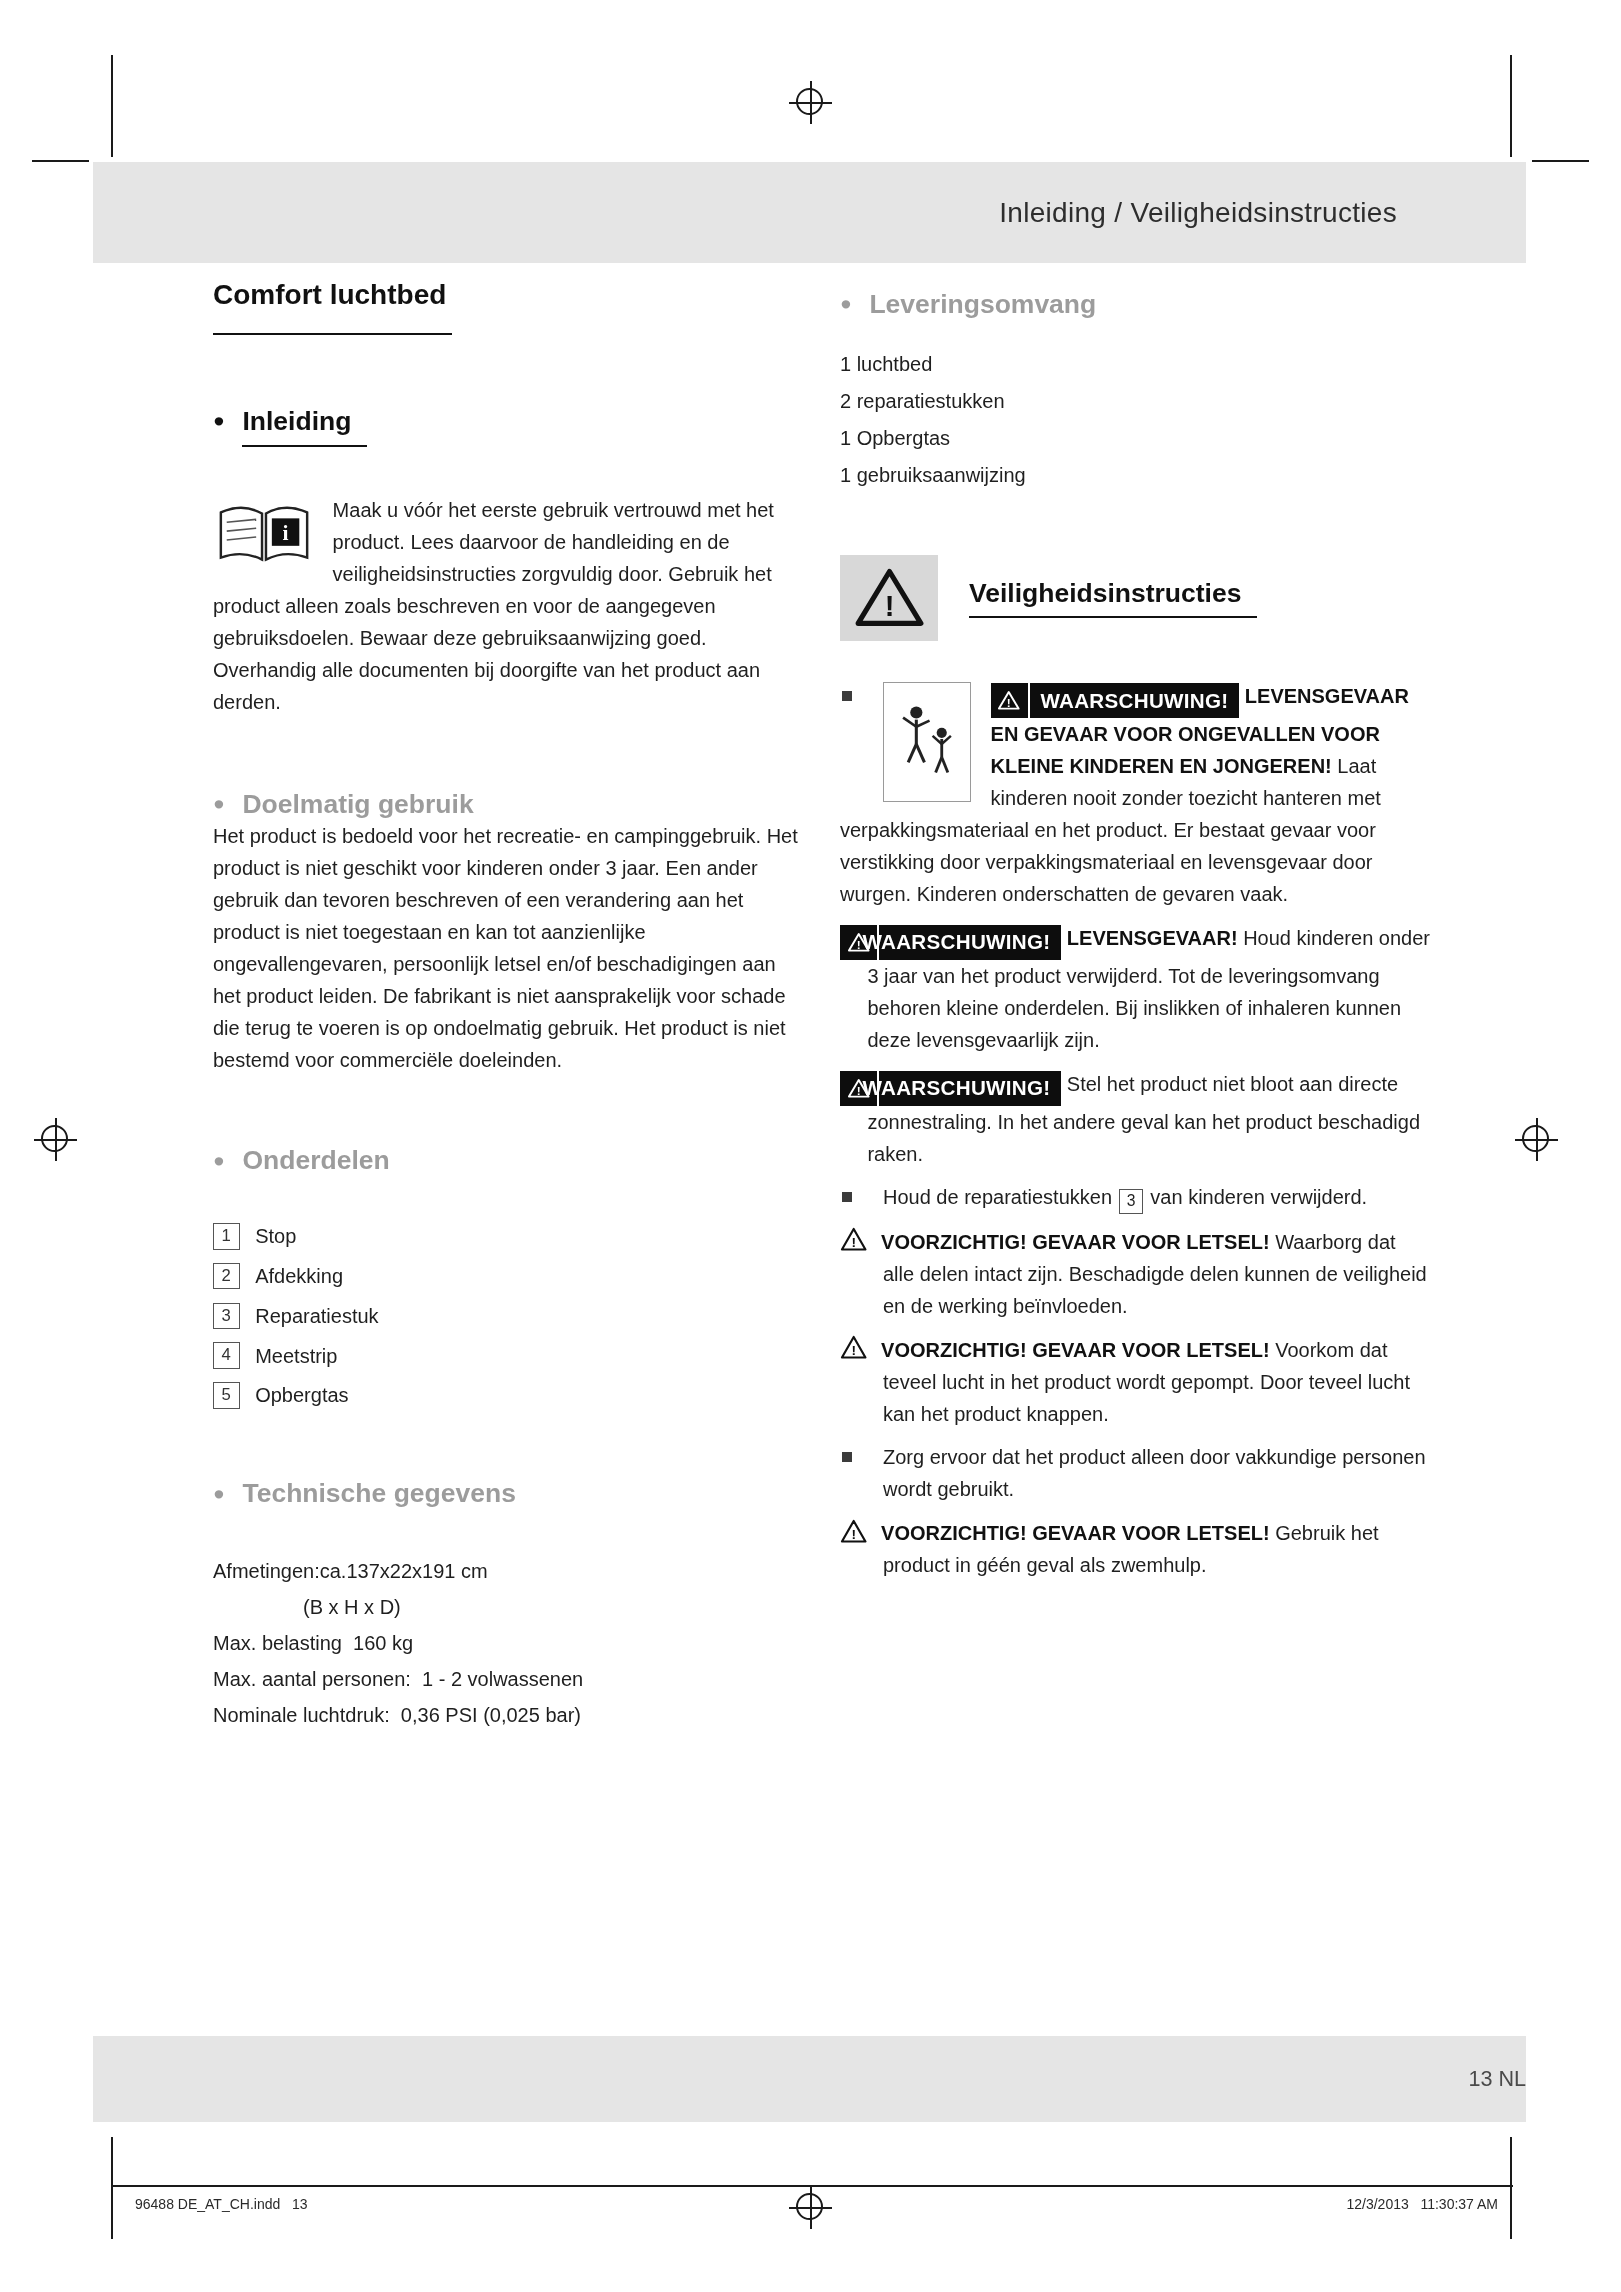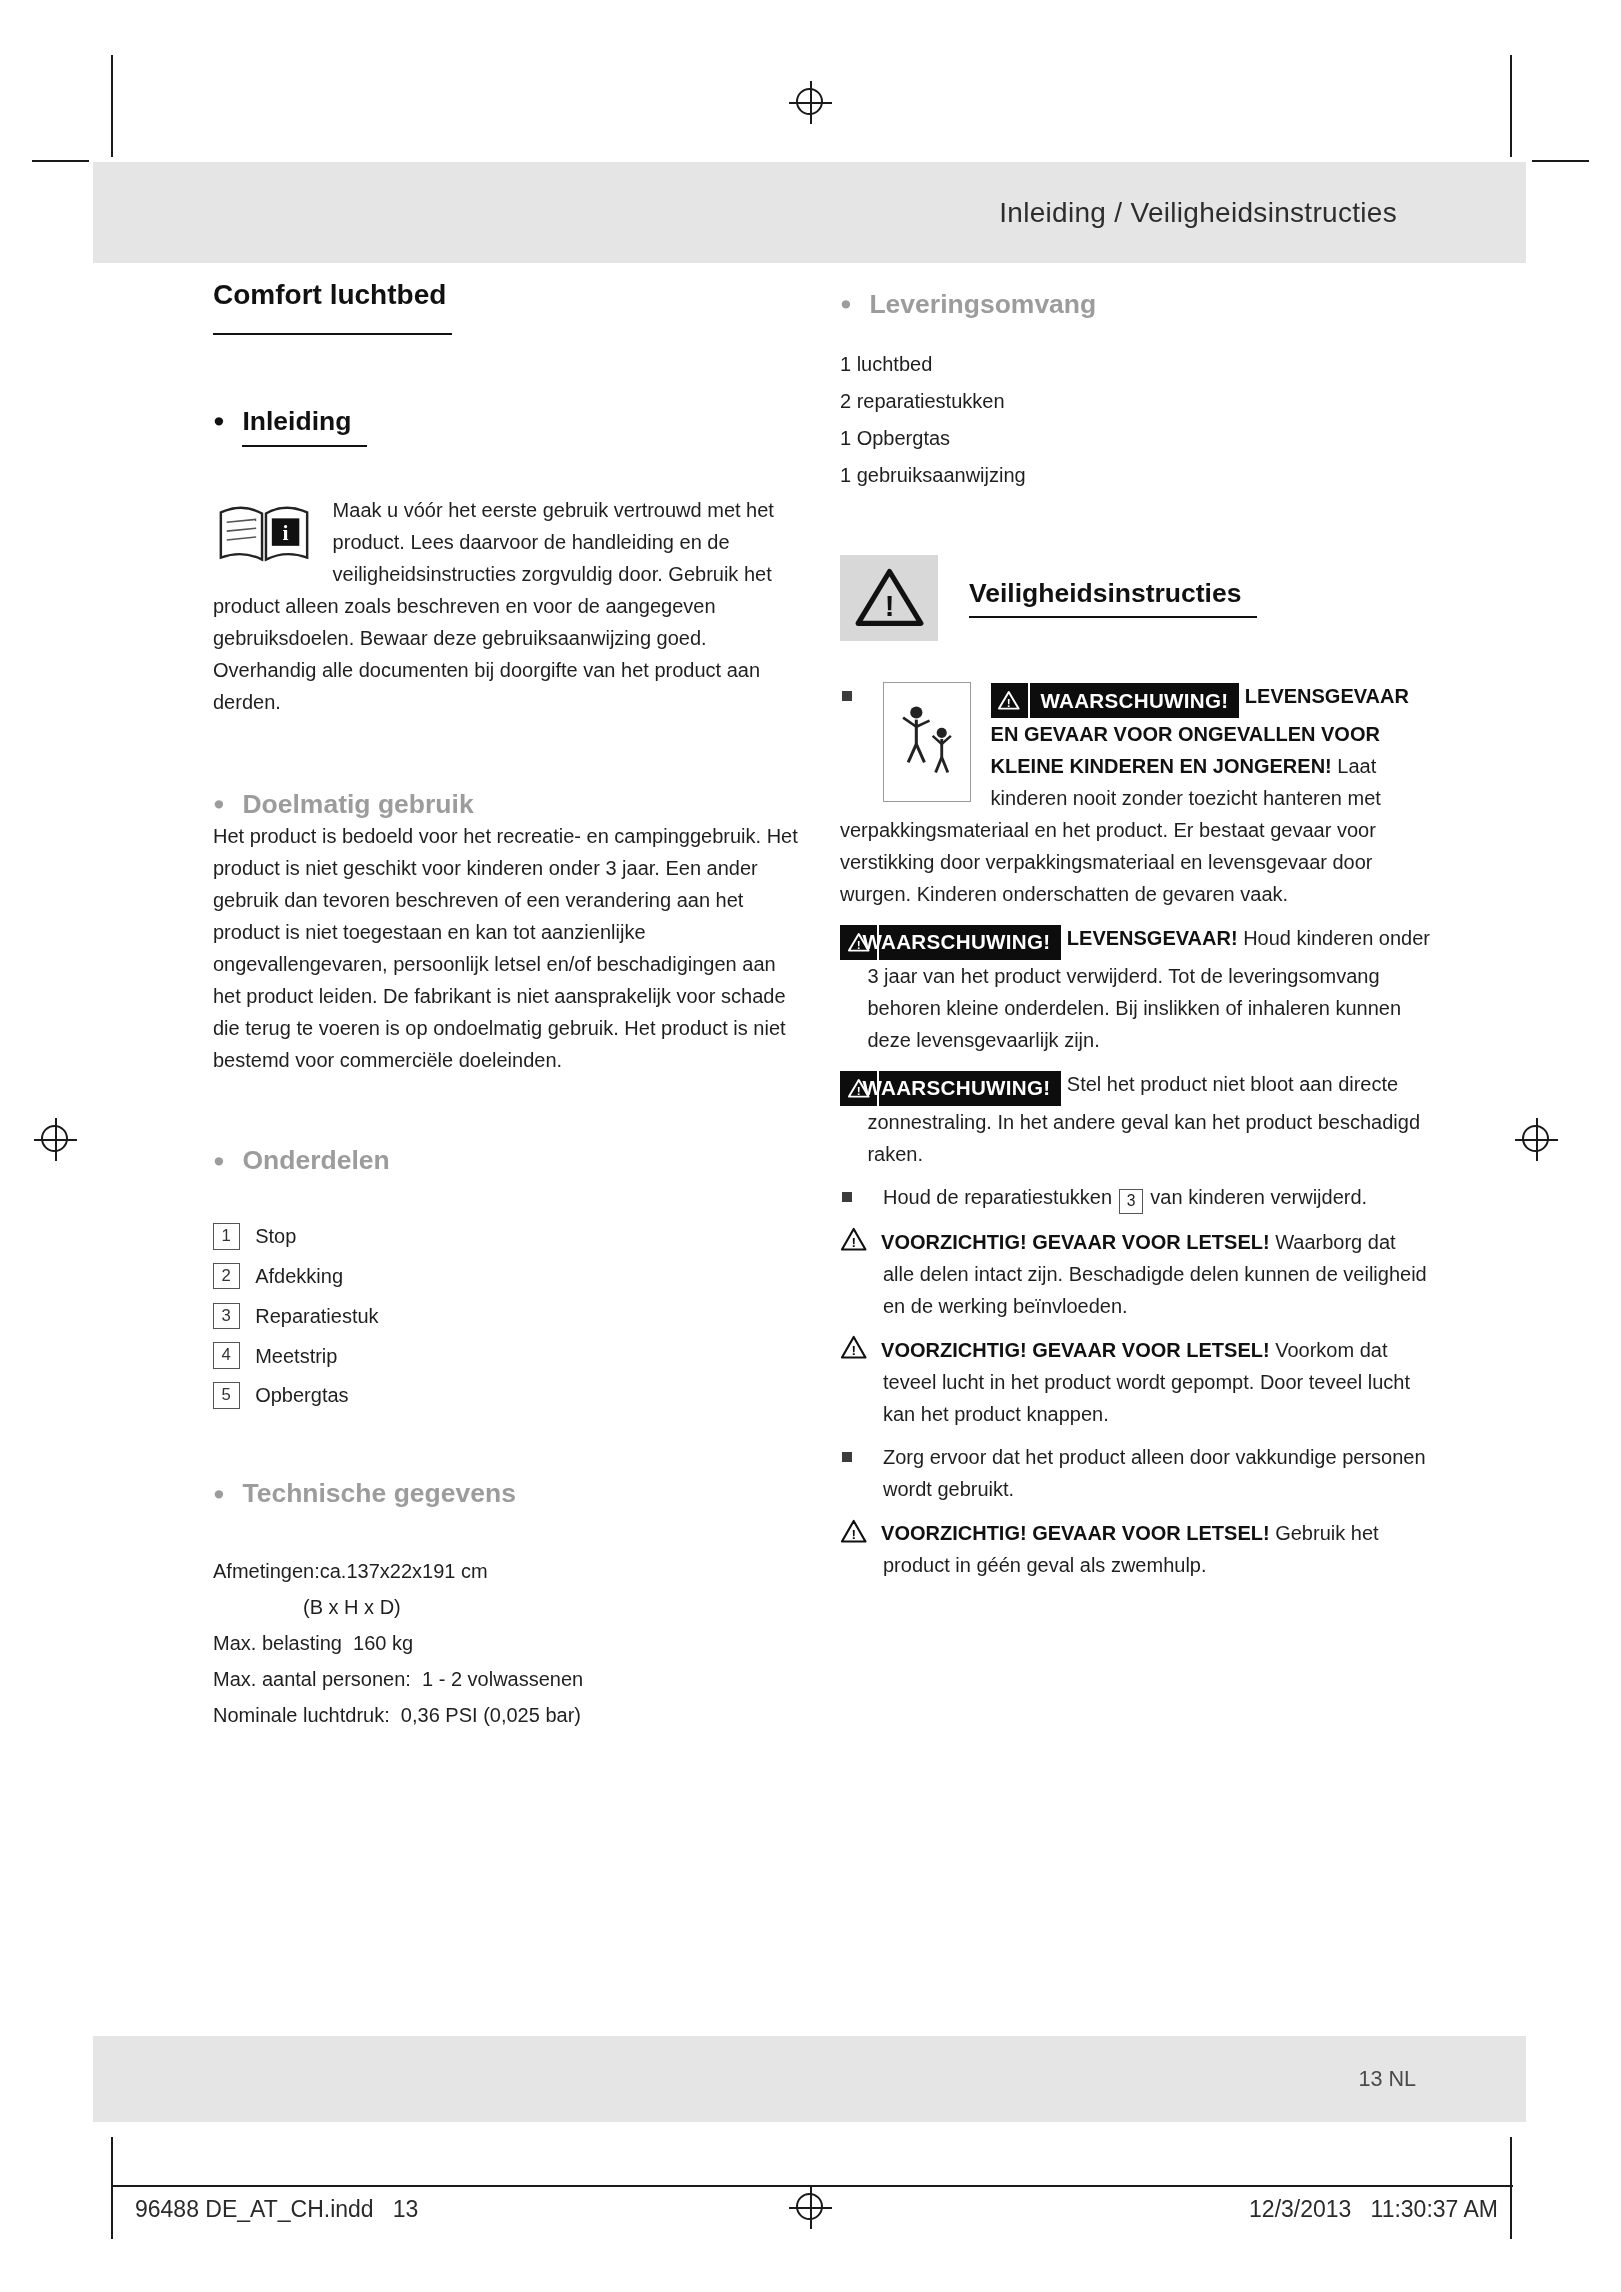--- a/index.html
+++ b/index.html
@@ -20,23 +20,23 @@
   .crop { position:absolute; background:#1a1a1a; }
   .crop.v { width:2px; height:102px; }
   .crop.h { width:57px; height:2px; }
   .slug-line { position:absolute; left:111px; top:2185px; width:1402px; height:2px; background:#1a1a1a; }
 
   
   .band { position:absolute; left:93px; width:1433px; background:#e5e5e5; }
   .band.top { top:162px; height:101px; display:flex; align-items:center; justify-content:flex-end; }
   .band.bottom { top:2036px; height:86px; display:flex; align-items:center; justify-content:flex-end; }
   .header-title { font-size:28px; color:#2d2d2d; padding-right:129px; letter-spacing:0.3px; }
-  .page-num { font-size:21.6px; color:#4a4a4a; padding-right:110px; }
-
-  .slug { position:absolute; top:2196px; font-size:23px; color:#2a2a2a; white-space:pre-wrap; }
+  .page-num { font-size:21.6px; color:#4a4a4a; }
+
+  .slug { position:absolute; top:2196px; font-size:14px; color:#2a2a2a; white-space:pre-wrap; }
   .slug.left { left:135px; }
   .slug.right { right:123px; }
 
   
   .col { position:absolute; top:279px; font-size:20px; line-height:32px; color:#1f1f1f; }
   .col-left  { left:213px; width:586px; }
   .col-right { left:840px; width:590px; }
 
   
   .doc-title { font-size:28px; font-weight:bold; color:#111; }

